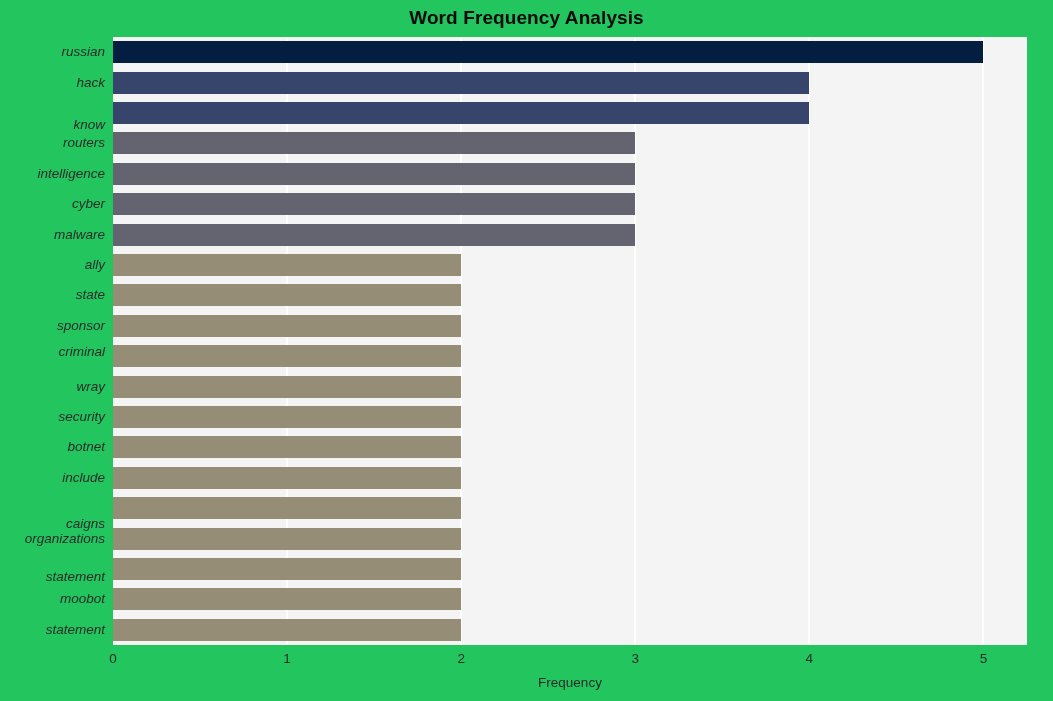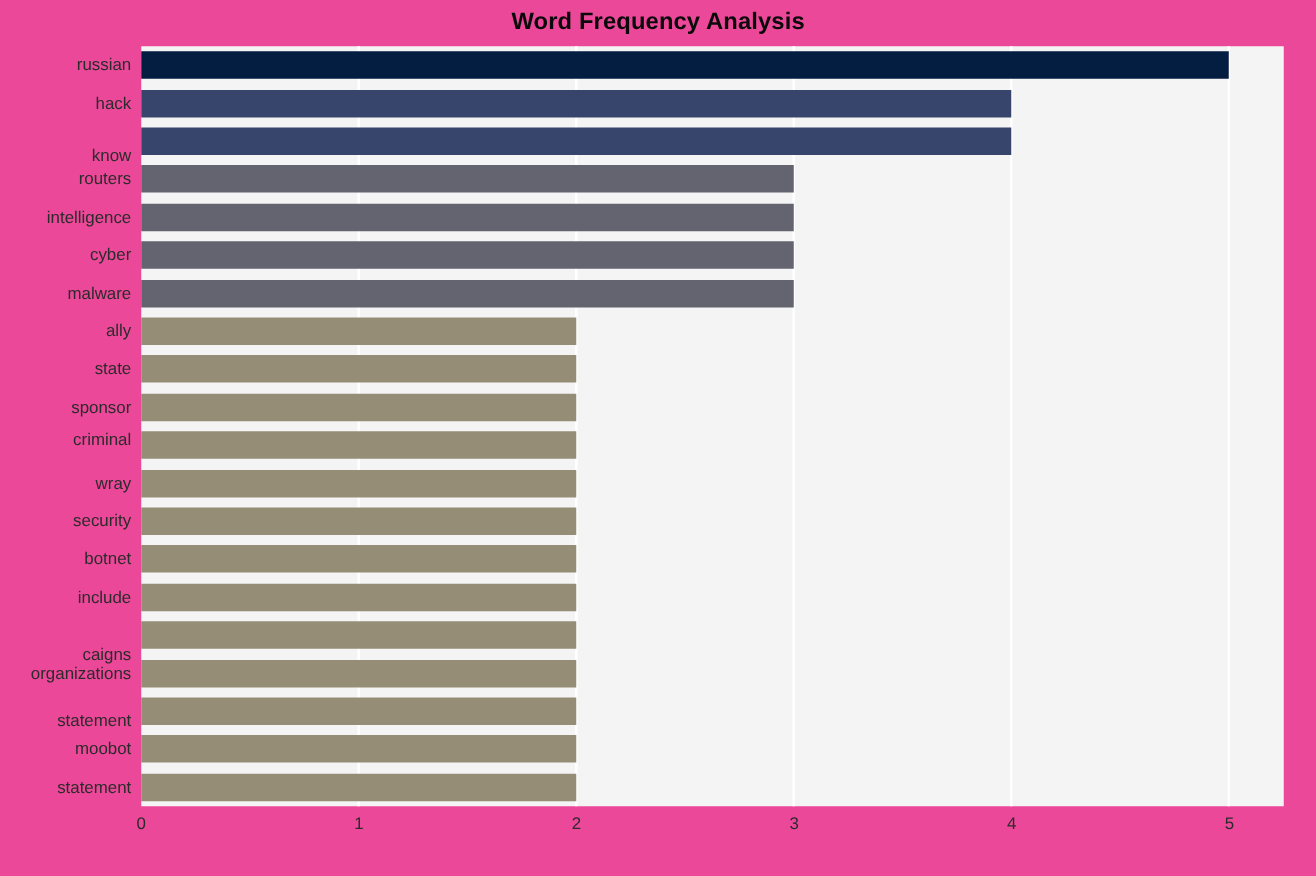--- a/index.html
+++ b/index.html
@@ -13,21 +13,21 @@
     font-family: "Liberation Sans", sans-serif;
     overflow: hidden;
     position: relative;
   }
 
   #figure {
     position: absolute;
     left: 0; top: 0;
     width: 1053px;
     height: 701px;
-    background: #ec4899;
+    background: #22c55e;
   }
 
   
   #chart-title {
     position: absolute;
     left: 0;
     top: 6px;
     width: 1053px;
     text-align: center;
     font-size: 19px;
@@ -79,20 +79,21 @@
   }
   .y-tick-label {
     position: absolute;
     right: 0;
     width: 105px;
     text-align: right;
     font-size: 13.5px;
     color: #2b2b2b;
     line-height: 16px;
     white-space: nowrap;
+    font-style: italic;
   }
 
   
   #x-labels {
     position: absolute;
     left: 0;
     top: 650px;
     width: 1053px;
     height: 22px;
   }
@@ -182,14 +183,15 @@
 
   <div id="x-labels">
       <div class="x-tick-label" style="left: 113px; color: rgb(43, 43, 43);">0</div>
       <div class="x-tick-label" style="left: 287.095px; color: rgb(43, 43, 43);">1</div>
       <div class="x-tick-label" style="left: 461.19px; color: rgb(43, 43, 43);">2</div>
       <div class="x-tick-label" style="left: 635.286px; color: rgb(43, 43, 43);">3</div>
       <div class="x-tick-label" style="left: 809.381px; color: rgb(43, 43, 43);">4</div>
       <div class="x-tick-label" style="left: 983.476px; color: rgb(43, 43, 43);">5</div>
     </div>
 
+  <div id="x-axis-title">Frequency</div>
 
 </div>
 
 </body></html>

